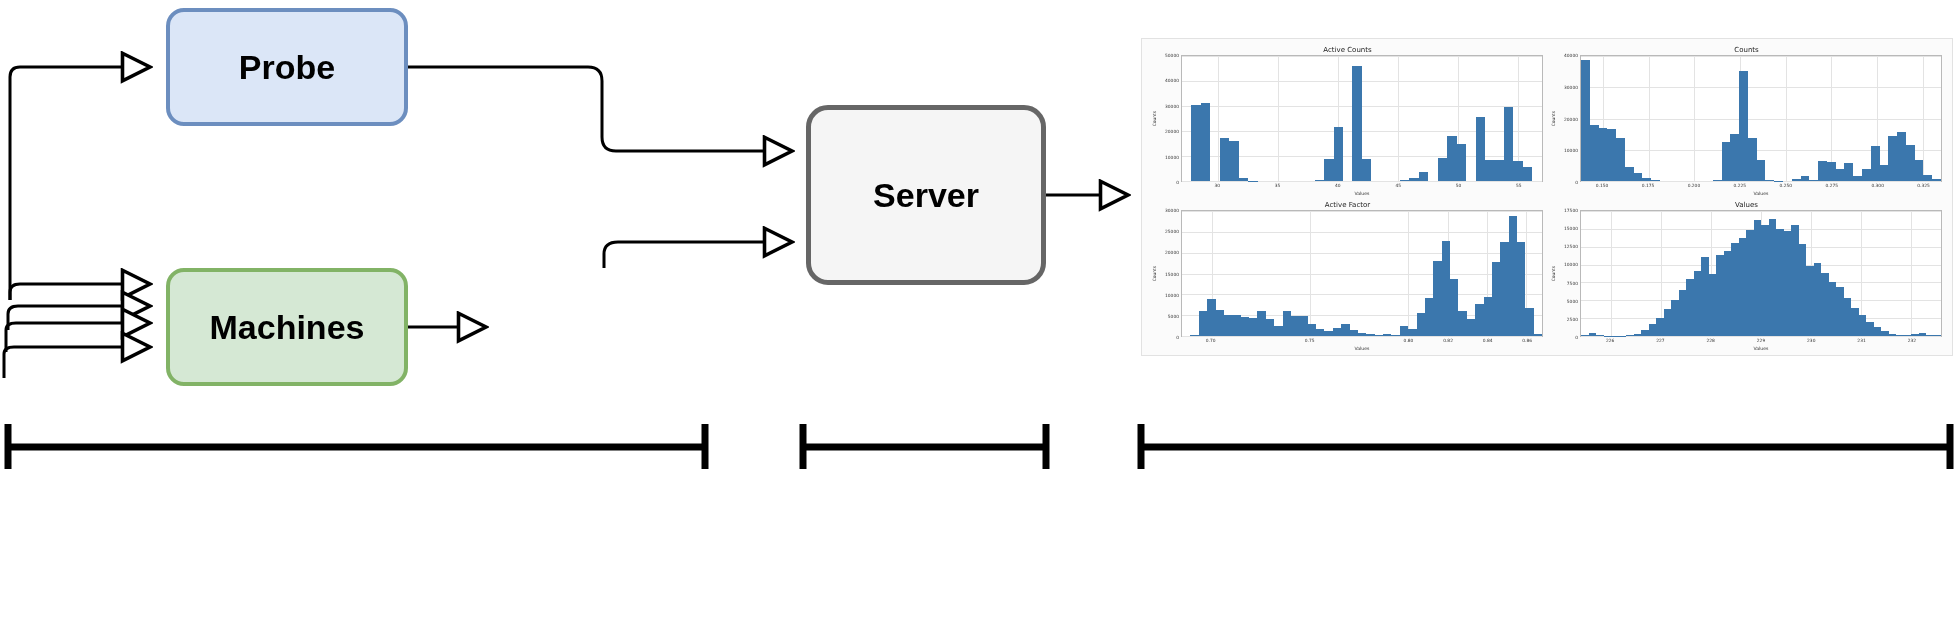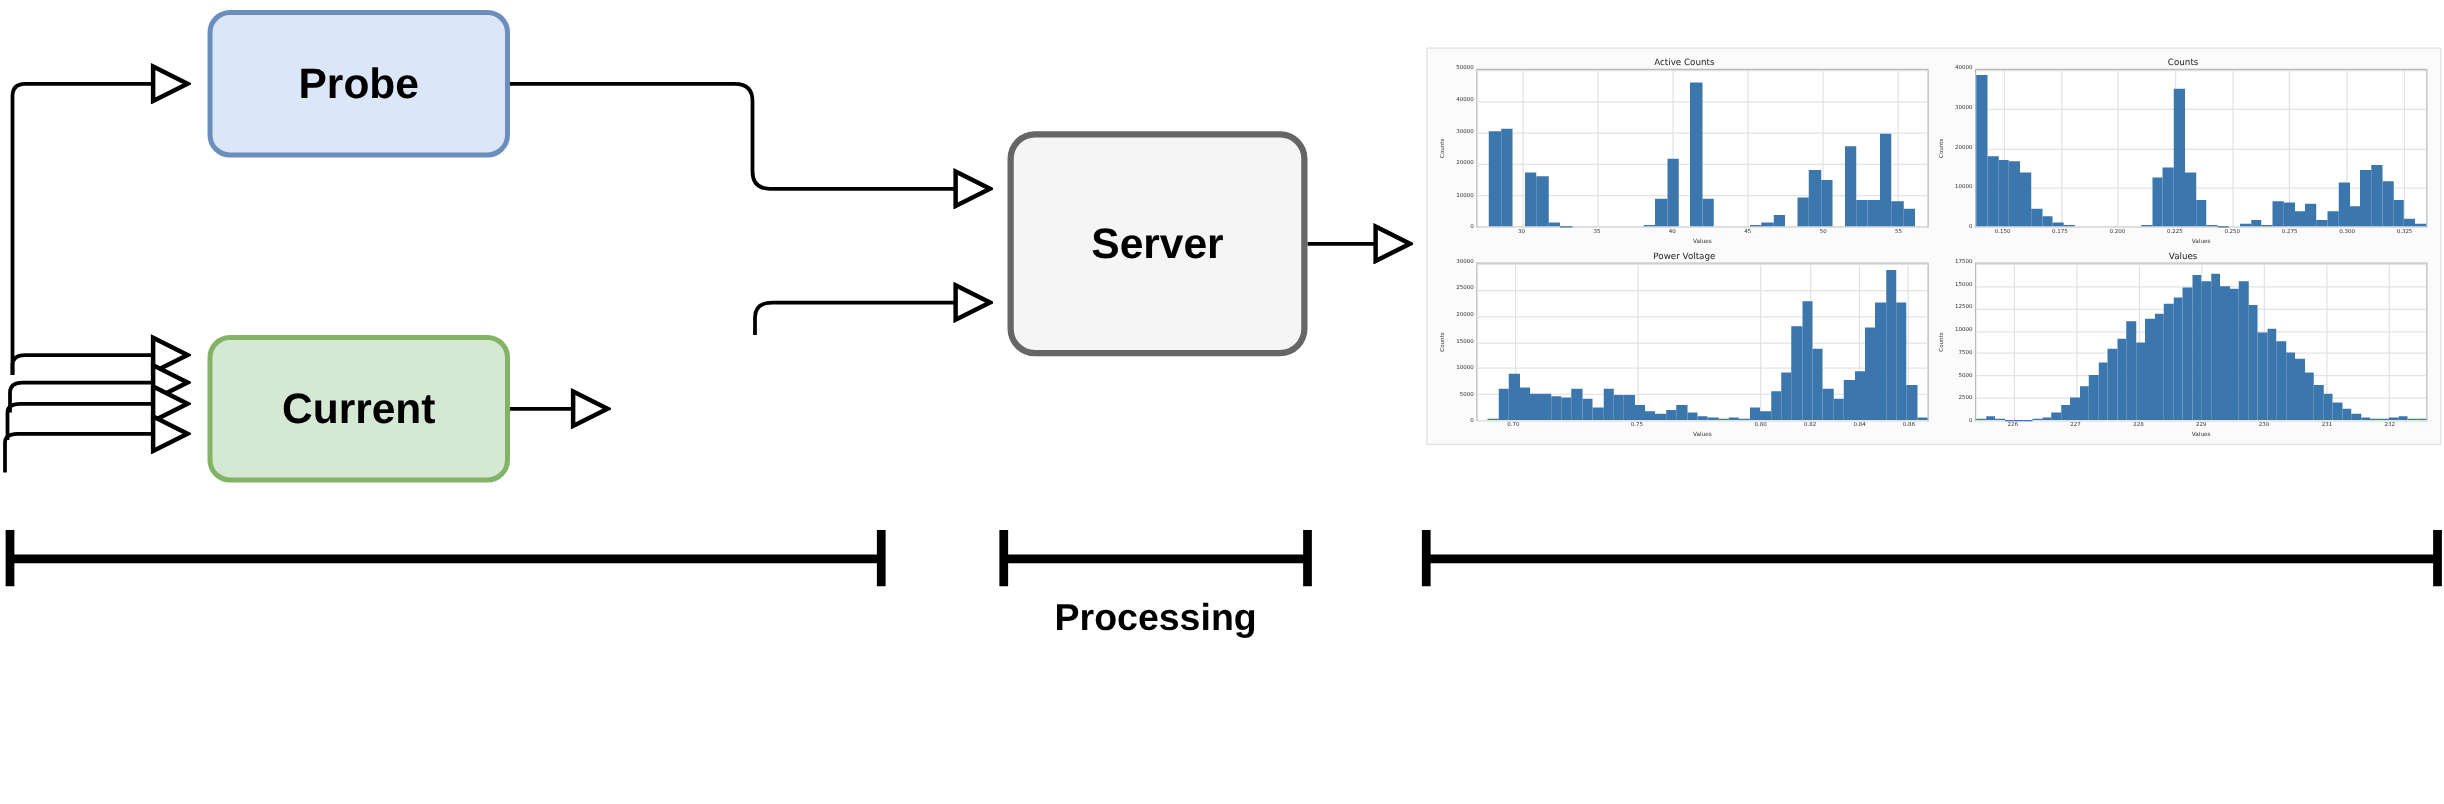--- a/index.html
+++ b/index.html
@@ -105,21 +105,21 @@
       <line x1="1950" y1="424" x2="1950" y2="469"></line>
       <line x1="1141" y1="447" x2="1950" y2="447"></line>
     </g>
   </svg>
 
   <div class="node" id="node-probe">
     <span>Probe</span>
   </div>
 
   <div class="node" id="node-machines">
-    <span>Current</span>
+    <span>Machines</span>
   </div>
 
 
   <div class="node" id="node-server">
     <span>Server</span>
   </div>
 
   <div id="viz-panel">
 
     <div class="mini-chart">
@@ -281,21 +281,21 @@
           <span style="left: 44.1624%;">0.225</span>
           <span style="left: 56.8528%;">0.250</span>
           <span style="left: 69.5431%;">0.275</span>
           <span style="left: 82.2335%;">0.300</span>
           <span style="left: 94.9239%;">0.325</span>
         </div>
       <div class="mc-xlab">Values</div>
     </div>
 
     <div class="mini-chart">
-      <div class="mc-title">Power Voltage</div>
+      <div class="mc-title">Active Factor</div>
       <div class="mc-body">
         <div class="mc-ylab">Counts</div>
         <div class="mc-yticks">
             <span style="top: 0%;">30000</span>
             <span style="top: 16.6667%;">25000</span>
             <span style="top: 33.3333%;">20000</span>
             <span style="top: 50%;">15000</span>
             <span style="top: 66.6667%;">10000</span>
             <span style="top: 83.3333%;">5000</span>
             <span style="top: 100%;">0</span>
@@ -464,15 +464,14 @@
           <span style="left: 36.1111%;">228</span>
           <span style="left: 50%;">229</span>
           <span style="left: 63.8889%;">230</span>
           <span style="left: 77.7778%;">231</span>
           <span style="left: 91.6667%;">232</span>
         </div>
       <div class="mc-xlab">Values</div>
     </div>
   </div>
 
-  <div class="phase-label" style="left:803px;top:478px;width:243px;">Processing</div>
 
 </div>
 
 </body></html>

